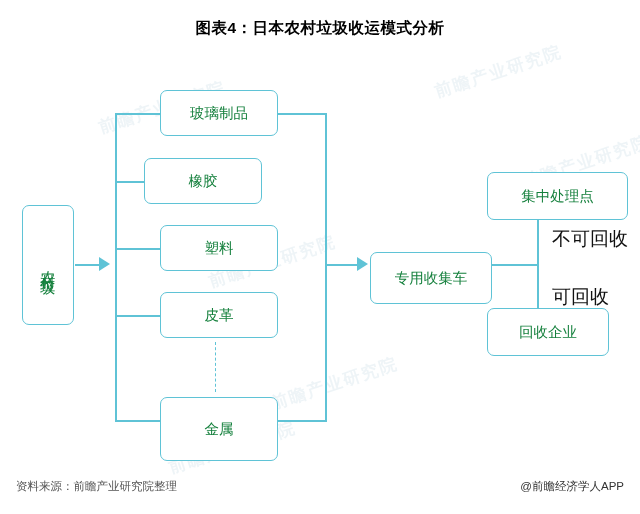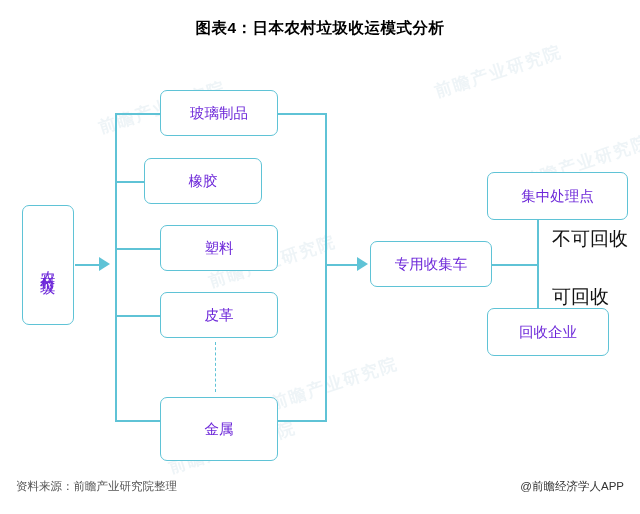--- a/index.html
+++ b/index.html
@@ -34,21 +34,21 @@
     position: absolute;
     box-sizing: border-box;
     border: 1.6px solid #5fc3d6;
     border-radius: 7px;
     background: #ffffff;
     display: flex;
     align-items: center;
     justify-content: center;
     text-align: center;
     font-size: 14.5px;
-    color: #6d28d9;
+    color: #15803d;
     z-index: 3;
   }
   .box.vertical {
     writing-mode: vertical-rl;
     text-orientation: upright;
     letter-spacing: 3px;
     line-height: 1.15;
     font-size: 15px;
   }
   .edge {
@@ -157,21 +157,21 @@
   <div class="box" style="left:160px; top:90px; width:118px; height:46px;">玻璃制品</div>
 
   <div class="box" style="left:144px; top:158px; width:118px; height:46px;">橡胶</div>
 
   <div class="box" style="left:160px; top:225px; width:118px; height:46px;">塑料</div>
 
   <div class="box" style="left:160px; top:292px; width:118px; height:46px;">皮革</div>
 
   <div class="box" style="left:160px; top:397px; width:118px; height:64px;">金属</div>
 
-  <div class="box" style="left:370px; top:241px; width:122px; height:46px;">专用收集车</div>
+  <div class="box" style="left:370px; top:252px; width:122px; height:52px;">专用收集车</div>
 
   <div class="box" style="left:487px; top:172px; width:141px; height:48px;">集中处理点</div>
 
   <div class="box" style="left:487px; top:308px; width:122px; height:48px;">回收企业</div>
 
   <div class="footer-left">资料来源：前瞻产业研究院整理</div>
   <div class="footer-right">@前瞻经济学人APP</div>
 
 </div>
 

